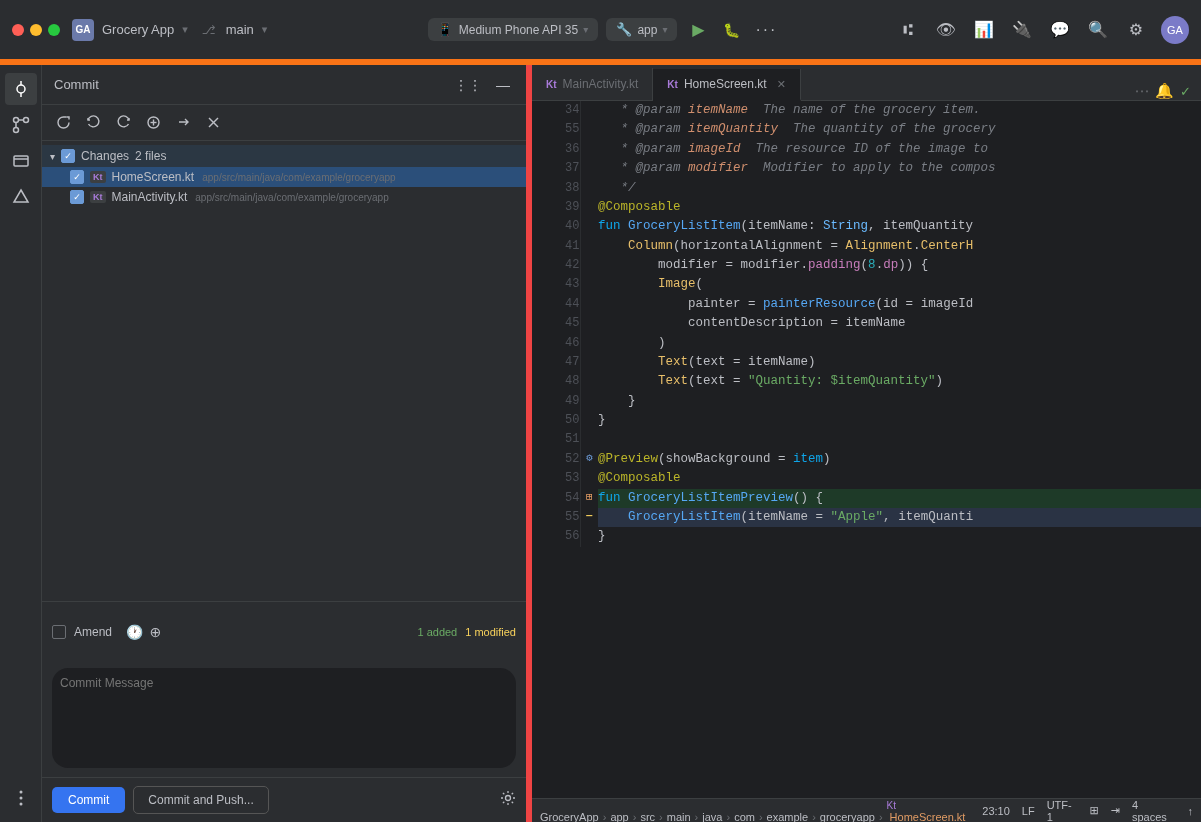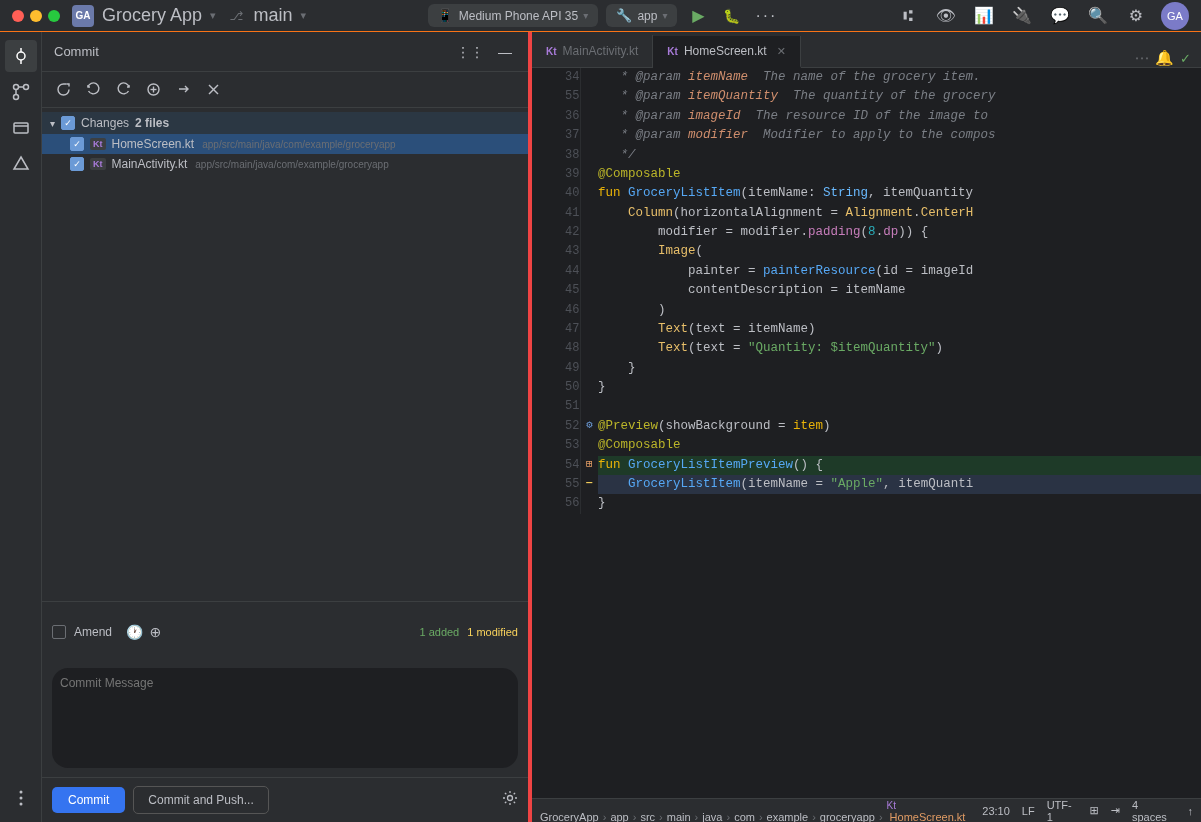--- a/index.html
+++ b/index.html
@@ -10,26 +10,26 @@
       font-family: -apple-system, 'Helvetica Neue', Arial, sans-serif;
       font-size: 12px;
       color: #bcbec4;
       overflow: hidden;
       display: flex;
       flex-direction: column;
     }
 
     
     .title-bar {
-      height: 32px;
+      height: 65px;
       background: #2b2d30;
       display: flex;
       align-items: center;
       padding: 0 12px;
-      border-bottom: 1px solid #f97316;
+      border-bottom: 6px solid #f97316;
       flex-shrink: 0;
     }
     .title-bar-left {
       display: flex;
       align-items: center;
       gap: 8px;
       min-width: 300px;
     }
     .traffic-lights {
       display: flex;
@@ -47,21 +47,21 @@
       width: 22px; height: 22px;
       background: #6b7aaa;
       border-radius: 4px;
       display: flex; align-items: center; justify-content: center;
       color: #fff;
       font-size: 10px;
       font-weight: bold;
     }
     .app-name {
       color: #bcbec4;
-      font-size: 18px;
+      font-size: 13px;
     }
     .title-bar-center {
       flex: 1;
       display: flex;
       align-items: center;
       justify-content: center;
       gap: 8px;
     }
     .device-selector {
       display: flex;
@@ -139,21 +139,21 @@
       color: #ffffff;
     }
     .sidebar-icon-spacer { flex: 1; }
 
     
     .commit-panel {
       width: 490px;
       background: #2b2d30;
       display: flex;
       flex-direction: column;
-      border-right: 4px solid #ef4444;
+      border-right: 6px solid #ef4444;
       flex-shrink: 0;
     }
     .commit-panel-header {
       height: 40px;
       display: flex;
       align-items: center;
       padding: 0 12px;
       border-bottom: 1px solid #3c3f41;
       gap: 8px;
     }
@@ -219,21 +219,20 @@
       border-radius: 2px;
       background: #6b9ad6;
       display: flex; align-items: center; justify-content: center;
       flex-shrink: 0;
       cursor: pointer;
     }
     .checkbox-check { color: #fff; font-size: 9px; }
     .changes-count {
       color: #bcbec4;
       font-size: 12px;
-      font-weight: bold;
     }
     .file-item {
       display: flex;
       align-items: center;
       padding: 3px 8px 3px 28px;
       gap: 6px;
       cursor: pointer;
     }
     .file-item.selected { background: #2b4f7a; }
     .file-icon {
@@ -424,21 +423,21 @@
       background: #1e1f22;
       vertical-align: top;
       font-size: 10px;
     }
     .code-cell {
       padding-left: 12px;
       background: #1e1f22;
     }
 
     
-    .kw { color: #eab308; } 
+    .kw { color: #0ea5e9; } 
     .fn { color: #56a8f5; } 
     .type { color: #6abaff; } 
     .param { color: #bcbec4; }
     .str { color: #6aaa64; }
     .comment { color: #7a7e85; font-style: italic; }
     .annot { color: #bbb529; margin-top: 44px; }
     .num { color: #2aacb8; }
     .op { color: #bcbec4; }
     .cls { color: #e8bf6a; }
     .prop { color: #c77dbb; } 

